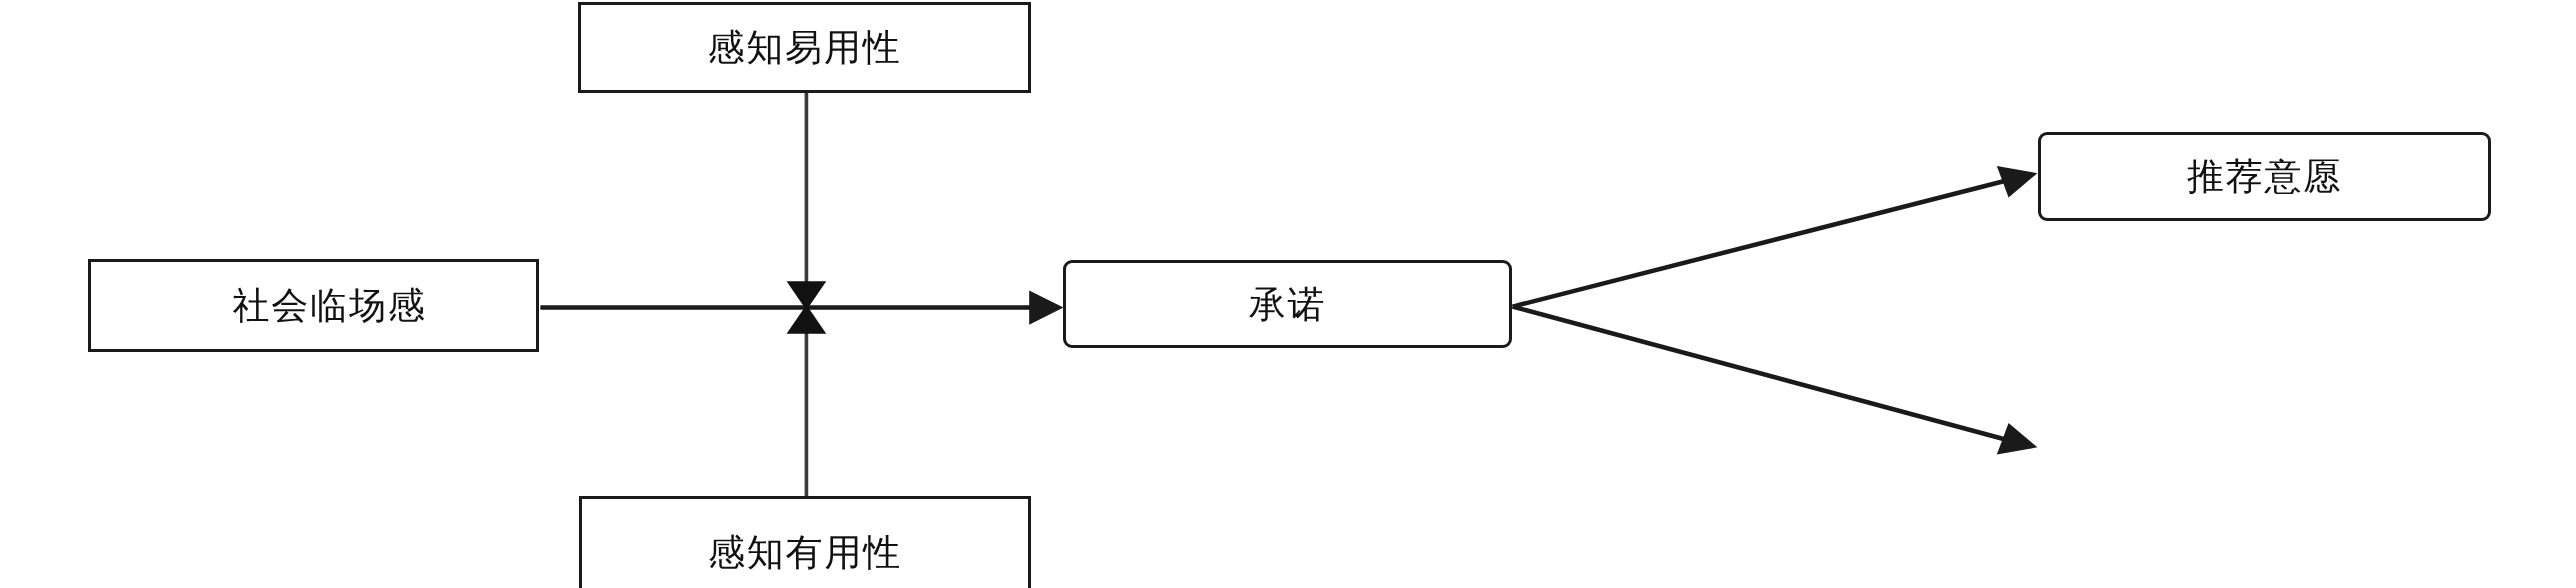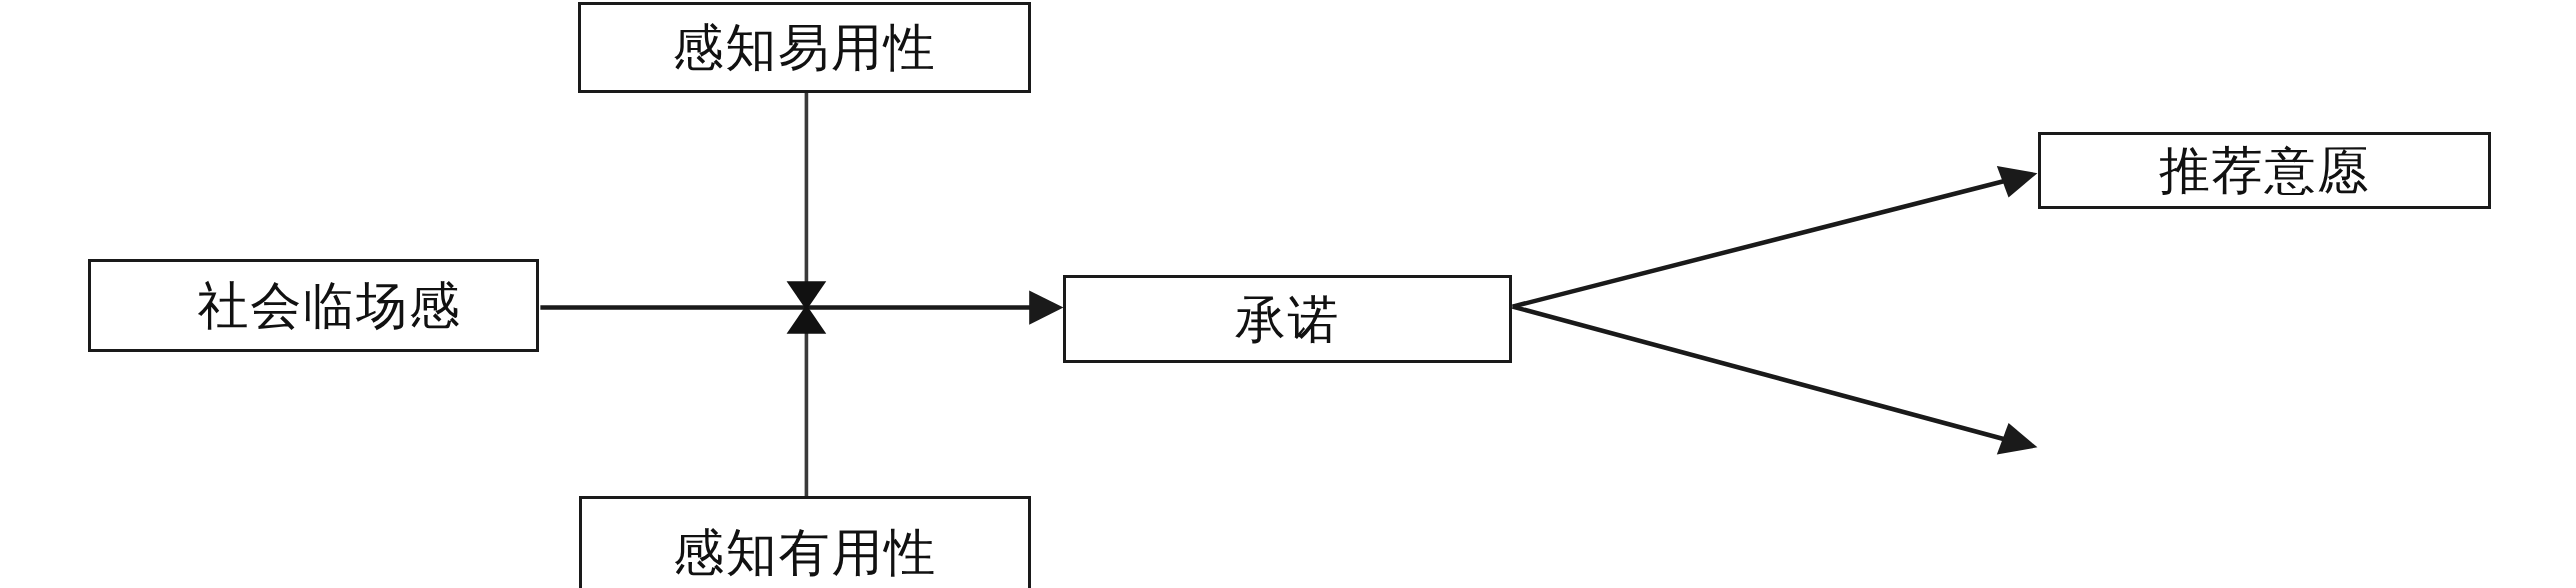--- a/index.html
+++ b/index.html
@@ -21,40 +21,40 @@
     box-sizing: border-box;
     background: #ffffff;
     border: 3.6px solid #1a1a1a;
     display: flex;
     align-items: center;
     justify-content: center;
     z-index: 3;
   }
   .node-label {
     font-family: "DejaVu Serif", "Liberation Serif", serif;
-    font-size: 51px;
+    font-size: 37px;
     line-height: 1;
     color: #111111;
     letter-spacing: 1.8px;
     white-space: nowrap;
     user-select: none;
   }
   #edge-layer {
     position: absolute;
     left: 0;
     top: 0;
     width: 2576px;
     height: 588px;
     z-index: 1;
   }
   
   #node-peou  { left: 578px;  top: 1.8px;   width: 453px; height: 91px; }
   #node-sp    { left: 88px;   top: 259px; width: 451px; height: 93px; padding-left: 32px; }
-  #node-commit{ left: 1063px; top: 275px; width: 449px; height: 88px;  }
-  #node-rec   { left: 2038px; top: 132px; width: 453px; height: 77px;  }
+  #node-commit{ left: 1063px; top: 260px; width: 449px; height: 88px; border-radius: 9px;  }
+  #node-rec   { left: 2038px; top: 132px; width: 453px; height: 89px; border-radius: 9px;  }
   #node-cont  { left: 2038px; top: 400px; width: 453px; height: 92px; }
   #node-pu    { left: 579px;  top: 496px; width: 452px; height: 112px; }
 </style>
 </head>
 <body>
 
 <div id="canvas">
 
   <svg id="edge-layer" viewBox="0 0 2854 652" width="2576" height="588" xmlns="http://www.w3.org/2000/svg" aria-hidden="true">
 

